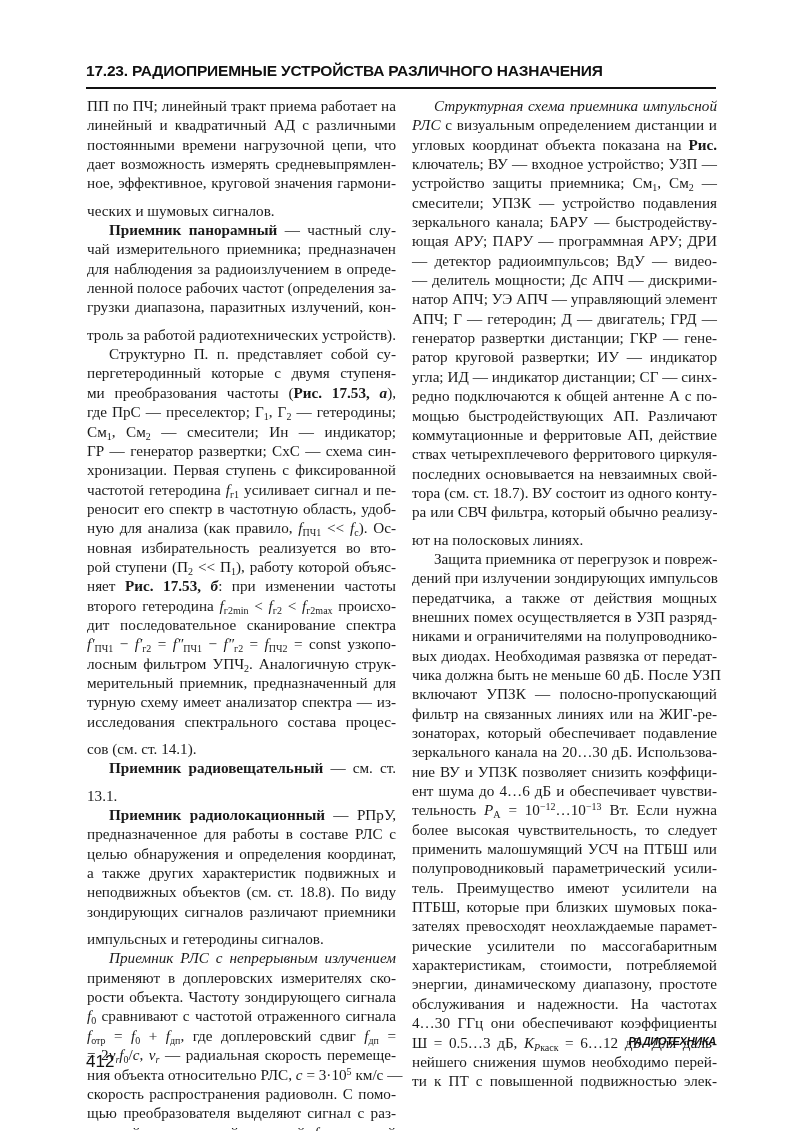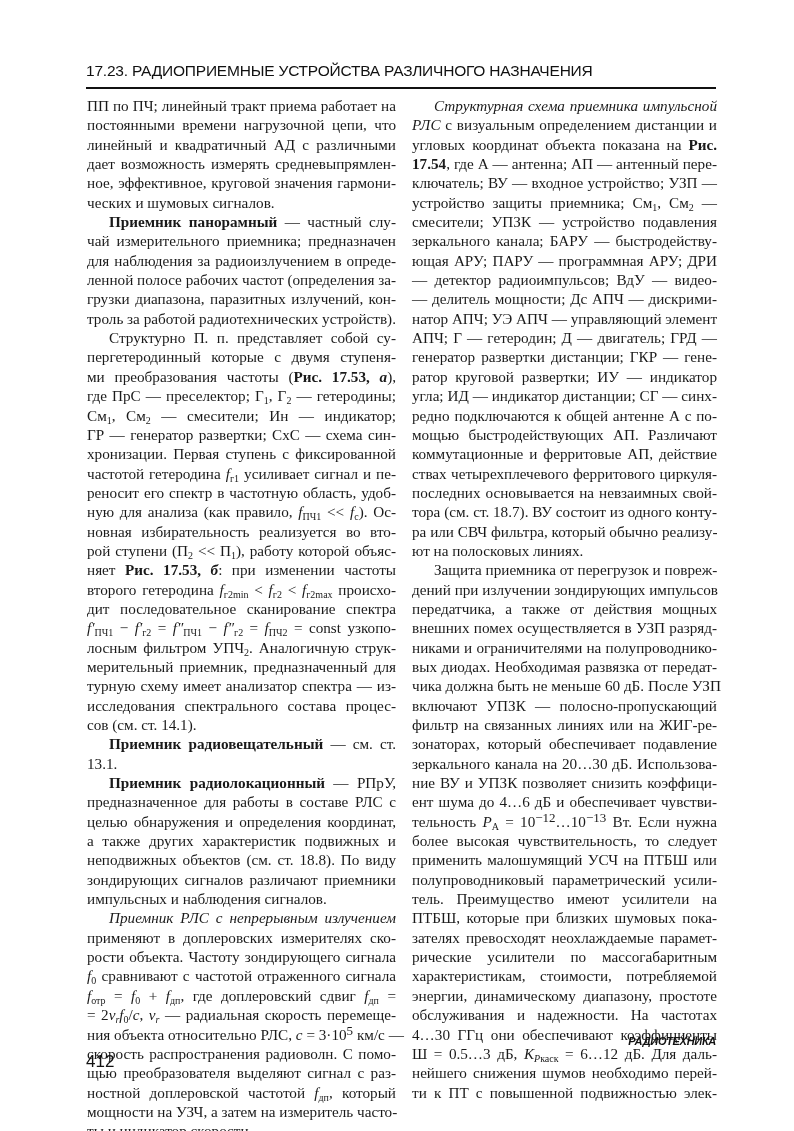--- a/index.html
+++ b/index.html
@@ -1,44 +1,44 @@
 <!DOCTYPE html>
 <html><head>
 <meta charset="utf-8">
 <style>
   html, body { margin:0; padding:0; background:#ffffff; }
   body { width:794px; height:1131px; position:relative; overflow:hidden; color:#1a1a1a; }
-  .header { position:absolute; left:86px; top:62px; width:630px; }
+  .header { position:absolute; left:86px; top:62px; width:630px;font-weight:bold; }
   .header-title { font-family:"Liberation Sans", sans-serif; font-size:15.5px; letter-spacing:-0.2px; color:#111; white-space:nowrap; }
   .header-rule { position:absolute; left:0; top:25px; width:630px; height:2px; background:#111; }
   .col { position:absolute; top:96px; font-family:"Liberation Serif", serif; font-size:15.2px; line-height:19.35px; color:#1a1a1a; }
   .col-left { left:87px; width:309px; }
   .col-right { left:412px; width:305px; }
   .ln { display:block; text-align:justify; text-align-last:justify; white-space:nowrap; height:19.35px; overflow:visible; }
-  .ln.last { text-align-last:left; }
+  .ln.last { text-align-last:left;margin-top:8px; }
   .ln.ind { text-indent:22px; }
   b { font-weight:bold; }
   i { font-style:italic; }
   sub { font-size:10px; vertical-align:-3px; line-height:0; }
-  sup { font-size:13px; vertical-align:5px; line-height:0; }
+  sup { font-size:10px; vertical-align:5px; line-height:0; }
   .footer-page { position:absolute; left:86px; top:1032px; font-family:"Liberation Sans", sans-serif; font-size:17px; color:#111;margin-top:20px; }
   .footer-book { position:absolute; right:78px; top:1035px; font-family:"Liberation Sans", sans-serif; font-size:11px; font-style:italic; font-weight:bold; color:#111; letter-spacing:-0.3px; }
 </style>
 </head>
 <body>
 
 <div class="header">
   <div class="header-title">17.23. РАДИОПРИЕМНЫЕ УСТРОЙСТВА РАЗЛИЧНОГО НАЗНАЧЕНИЯ</div>
   <div class="header-rule"></div>
 </div>
 
 <div class="col col-left">
   <span class="ln">ПП по ПЧ; линейный тракт приема работает на</span>
+  <span class="ln">линейный и квадратичный АД с различными</span>
   <span class="ln">постоянными времени нагрузочной цепи, что</span>
-  <span class="ln">линейный и квадратичный АД с различными</span>
   <span class="ln">дает возможность измерять средневыпрямлен-</span>
   <span class="ln">ное, эффективное, круговой значения гармони-</span>
   <span class="ln last">ческих и шумовых сигналов.</span>
 
   <span class="ln ind"><b>Приемник панорамный</b> — частный слу-</span>
   <span class="ln">чай измерительного приемника; предназначен</span>
   <span class="ln">для наблюдения за радиоизлучением в опреде-</span>
   <span class="ln">ленной полосе рабочих частот (определения за-</span>
   <span class="ln">грузки диапазона, паразитных излучений, кон-</span>
   <span class="ln last">троль за работой радиотехнических устройств).</span>
@@ -67,41 +67,40 @@
 
   <span class="ln ind"><b>Приемник радиовещательный</b> — см. ст.</span>
   <span class="ln last">13.1.</span>
 
   <span class="ln ind"><b>Приемник радиолокационный</b> — РПрУ,</span>
   <span class="ln">предназначенное для работы в составе РЛС с</span>
   <span class="ln">целью обнаружения и определения координат,</span>
   <span class="ln">а также других характеристик подвижных и</span>
   <span class="ln">неподвижных объектов (см. ст. 18.8). По виду</span>
   <span class="ln">зондирующих сигналов различают приемники</span>
-  <span class="ln last">импульсных и наблюдения сигналов.</span>
+  <span class="ln last">импульсных и гетеродины сигналов.</span>
 
   <span class="ln ind"><i>Приемник РЛС с непрерывным излучением</i></span>
   <span class="ln">применяют в доплеровских измерителях ско-</span>
   <span class="ln">рости объекта. Частоту зондирующего сигнала</span>
   <span class="ln"><i>f</i><sub>0</sub> сравнивают с частотой отраженного сигнала</span>
   <span class="ln"><i>f</i><sub>отр</sub> = <i>f</i><sub>0</sub> + <i>f</i><sub>дп</sub>, где доплеровский сдвиг <i>f</i><sub>дп</sub> =</span>
   <span class="ln">= 2<i>v<sub>r</sub>f</i><sub>0</sub>/<i>c</i>, <i>v<sub>r</sub></i> — радиальная скорость перемеще-</span>
   <span class="ln">ния объекта относительно РЛС, <i>c</i> = 3·10<sup>5</sup> км/с —</span>
   <span class="ln">скорость распространения радиоволн. С помо-</span>
   <span class="ln">щью преобразователя выделяют сигнал с раз-</span>
   <span class="ln">ностной доплеровской частотой <i>f</i><sub>дп</sub>, который</span>
   <span class="ln">мощности на УЗЧ, а затем на измеритель часто-</span>
   <span class="ln last">ты и индикатор скорости.</span>
 </div>
 
 <div class="col col-right">
   <span class="ln ind"><i>Структурная схема приемника импульсной</i></span>
   <span class="ln"><i>РЛС</i> с визуальным определением дистанции и</span>
   <span class="ln">угловых координат объекта показана на <b>Рис.</b></span>
-  <span class="ln"><b>17.54</b>, где А — антенна; АП — антенный пере-</span>
   <span class="ln">ключатель; ВУ — входное устройство; УЗП —</span>
   <span class="ln">устройство защиты приемника; См<sub>1</sub>, См<sub>2</sub> —</span>
   <span class="ln">смесители; УПЗК — устройство подавления</span>
   <span class="ln">зеркального канала; БАРУ — быстродейству-</span>
   <span class="ln">ющая АРУ; ПАРУ — программная АРУ; ДРИ</span>
   <span class="ln">— детектор радиоимпульсов; ВдУ — видео-</span>
   <span class="ln">— делитель мощности; Дс АПЧ — дискрими-</span>
   <span class="ln">натор АПЧ; УЭ АПЧ — управляющий элемент</span>
   <span class="ln">АПЧ; Г — гетеродин; Д — двигатель; ГРД —</span>
   <span class="ln">генератор развертки дистанции; ГКР — гене-</span>

